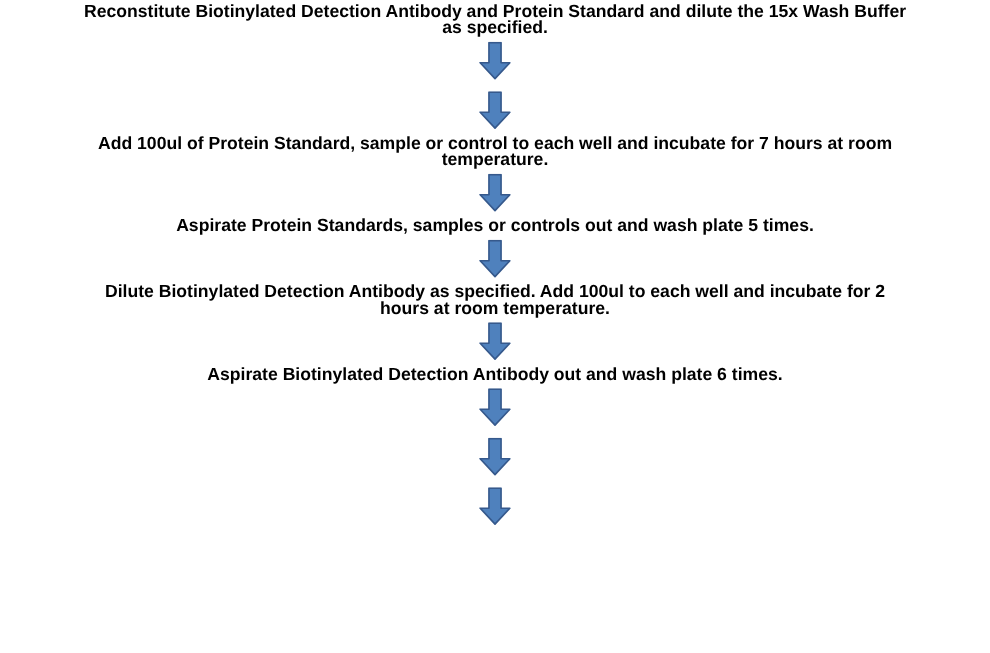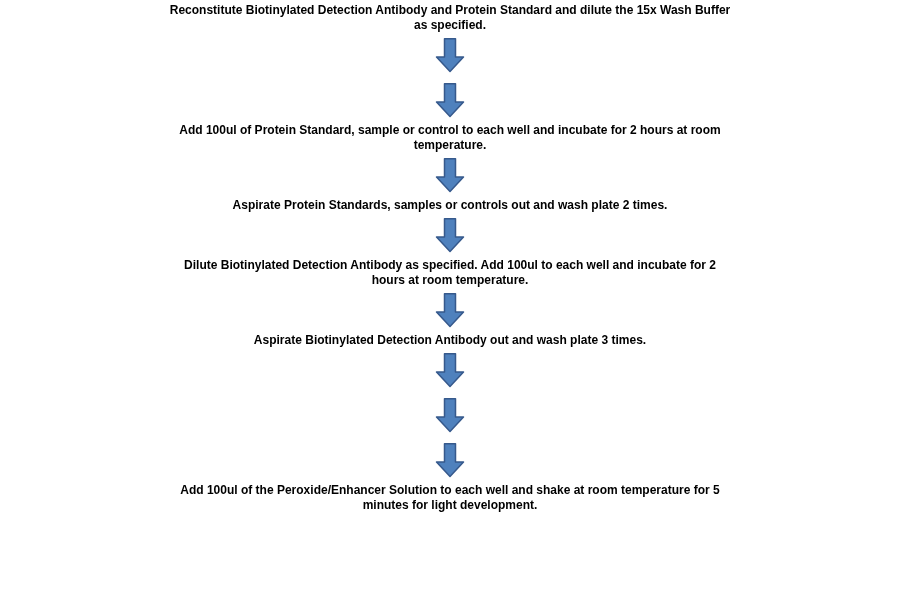--- a/index.html
+++ b/index.html
@@ -15,21 +15,21 @@
     height: 594px;
     display: flex;
     flex-direction: column;
     align-items: center;
     padding-top: 3px;
   }
   .step {
     max-width: 790px;
     text-align: center;
     font-weight: bold;
-    font-size: 12px;
+    font-size: 16px;
     line-height: 15px;
     color: #000000;
     white-space: pre-line; 
   }
   .arrow {
     flex: 0 0 auto;
     margin: 5px 0;
     line-height: 0;
   }
   .arrow svg polygon {
@@ -52,47 +52,47 @@
     </svg>
   </div>
 
 
   <div class="arrow">
     <svg width="30" height="35" viewBox="0 0 30 35" aria-hidden="true">
       <polygon points="9.5,0.75 20.5,0.75 20.5,19 28.5,19 15,33.5 1.5,19 9.5,19" fill="#4f81bd"></polygon>
     </svg>
   </div>
 
-  <div class="step">Add 100ul of Protein Standard, sample or control to each well and incubate for 2 hours at room
+  <div class="step">Add 100ul of Protein Standard, sample or control to each well and incubate for 7 hours at room
 temperature.</div>
 
   <div class="arrow">
     <svg width="30" height="35" viewBox="0 0 30 35" aria-hidden="true">
       <polygon points="9.5,0.75 20.5,0.75 20.5,19 28.5,19 15,33.5 1.5,19 9.5,19" fill="#4f81bd"></polygon>
     </svg>
   </div>
 
-  <div class="step">Aspirate Protein Standards, samples or controls out and wash plate 2 times.</div>
+  <div class="step">Aspirate Protein Standards, samples or controls out and wash plate 5 times.</div>
 
   <div class="arrow">
     <svg width="30" height="35" viewBox="0 0 30 35" aria-hidden="true">
       <polygon points="9.5,0.75 20.5,0.75 20.5,19 28.5,19 15,33.5 1.5,19 9.5,19" fill="#4f81bd"></polygon>
     </svg>
   </div>
 
   <div class="step">Dilute Biotinylated Detection Antibody as specified. Add 100ul to each well and incubate for 2
 hours at room temperature.</div>
 
   <div class="arrow">
     <svg width="30" height="35" viewBox="0 0 30 35" aria-hidden="true">
       <polygon points="9.5,0.75 20.5,0.75 20.5,19 28.5,19 15,33.5 1.5,19 9.5,19" fill="#4f81bd"></polygon>
     </svg>
   </div>
 
-  <div class="step">Aspirate Biotinylated Detection Antibody out and wash plate 3 times.</div>
+  <div class="step">Aspirate Biotinylated Detection Antibody out and wash plate 6 times.</div>
 
   <div class="arrow">
     <svg width="30" height="35" viewBox="0 0 30 35" aria-hidden="true">
       <polygon points="9.5,0.75 20.5,0.75 20.5,19 28.5,19 15,33.5 1.5,19 9.5,19" fill="#4f81bd"></polygon>
     </svg>
   </div>
 
 
   <div class="arrow">
     <svg width="30" height="35" viewBox="0 0 30 35" aria-hidden="true">
@@ -100,16 +100,14 @@
     </svg>
   </div>
 
 
   <div class="arrow">
     <svg width="30" height="35" viewBox="0 0 30 35" aria-hidden="true">
       <polygon points="9.5,0.75 20.5,0.75 20.5,19 28.5,19 15,33.5 1.5,19 9.5,19" fill="#4f81bd"></polygon>
     </svg>
   </div>
 
-  <div class="step">Add 100ul of the Peroxide/Enhancer Solution to each well and shake at room temperature for 5
-minutes for light development.</div>
 
 </div>
 
 </body></html>

